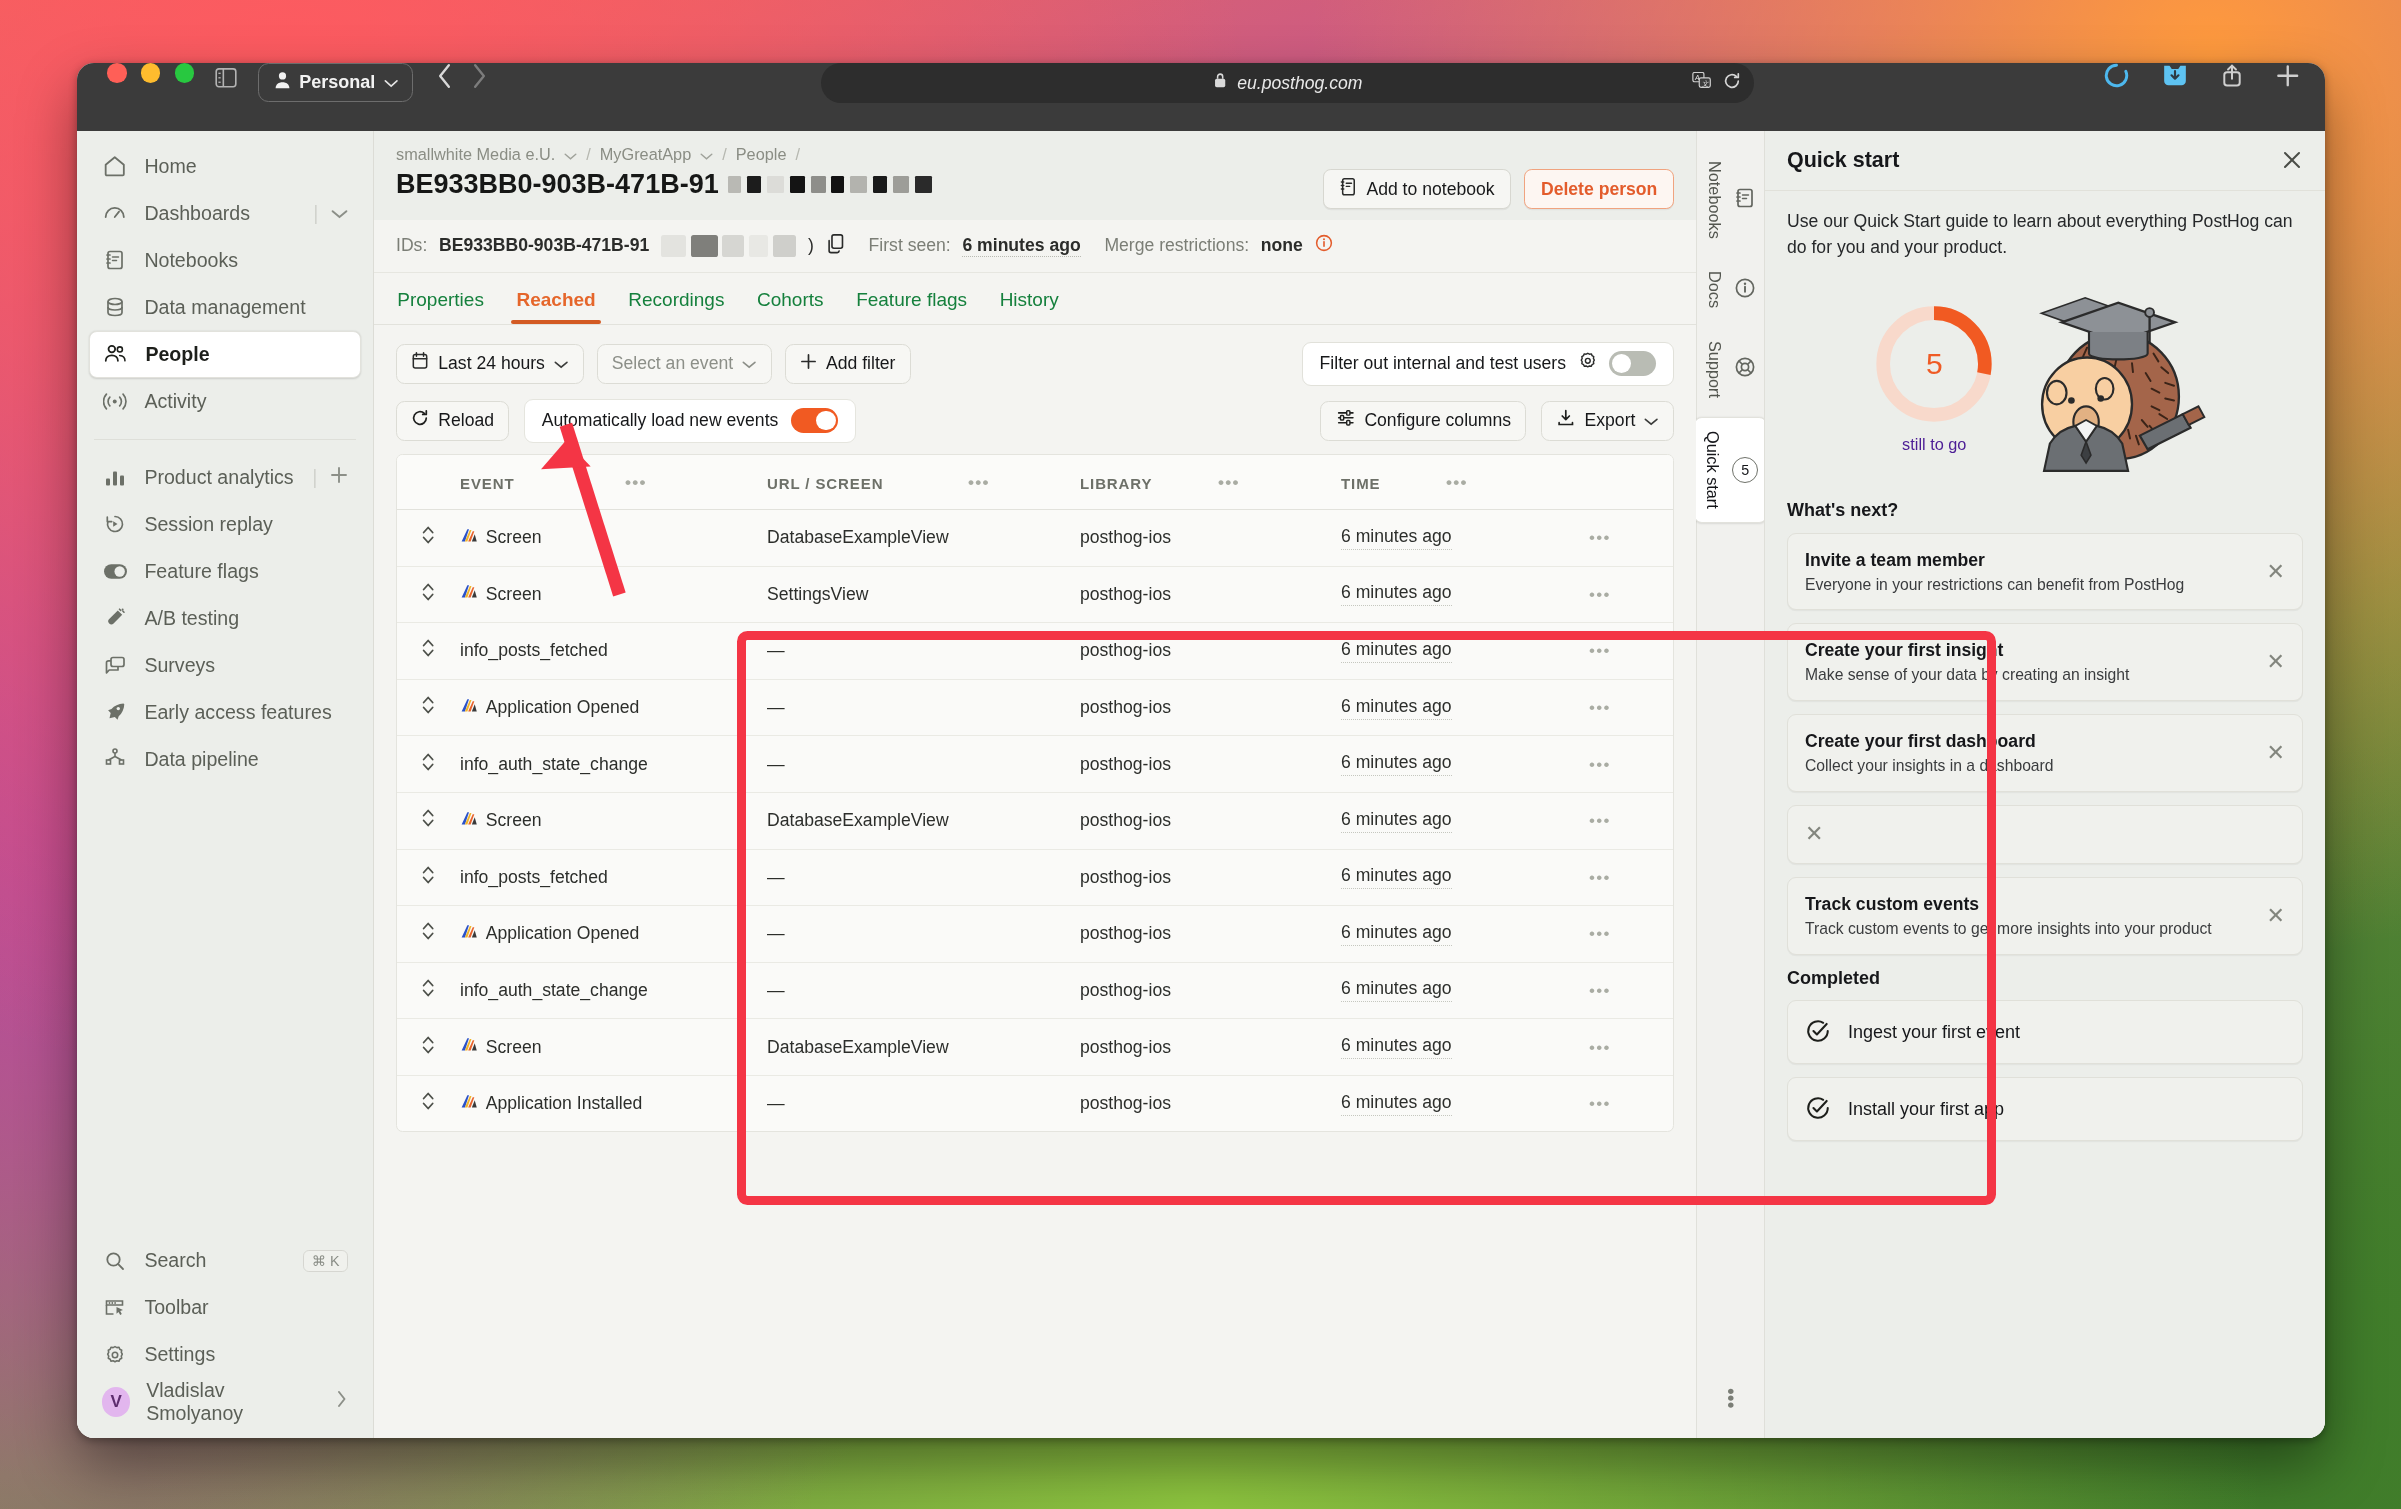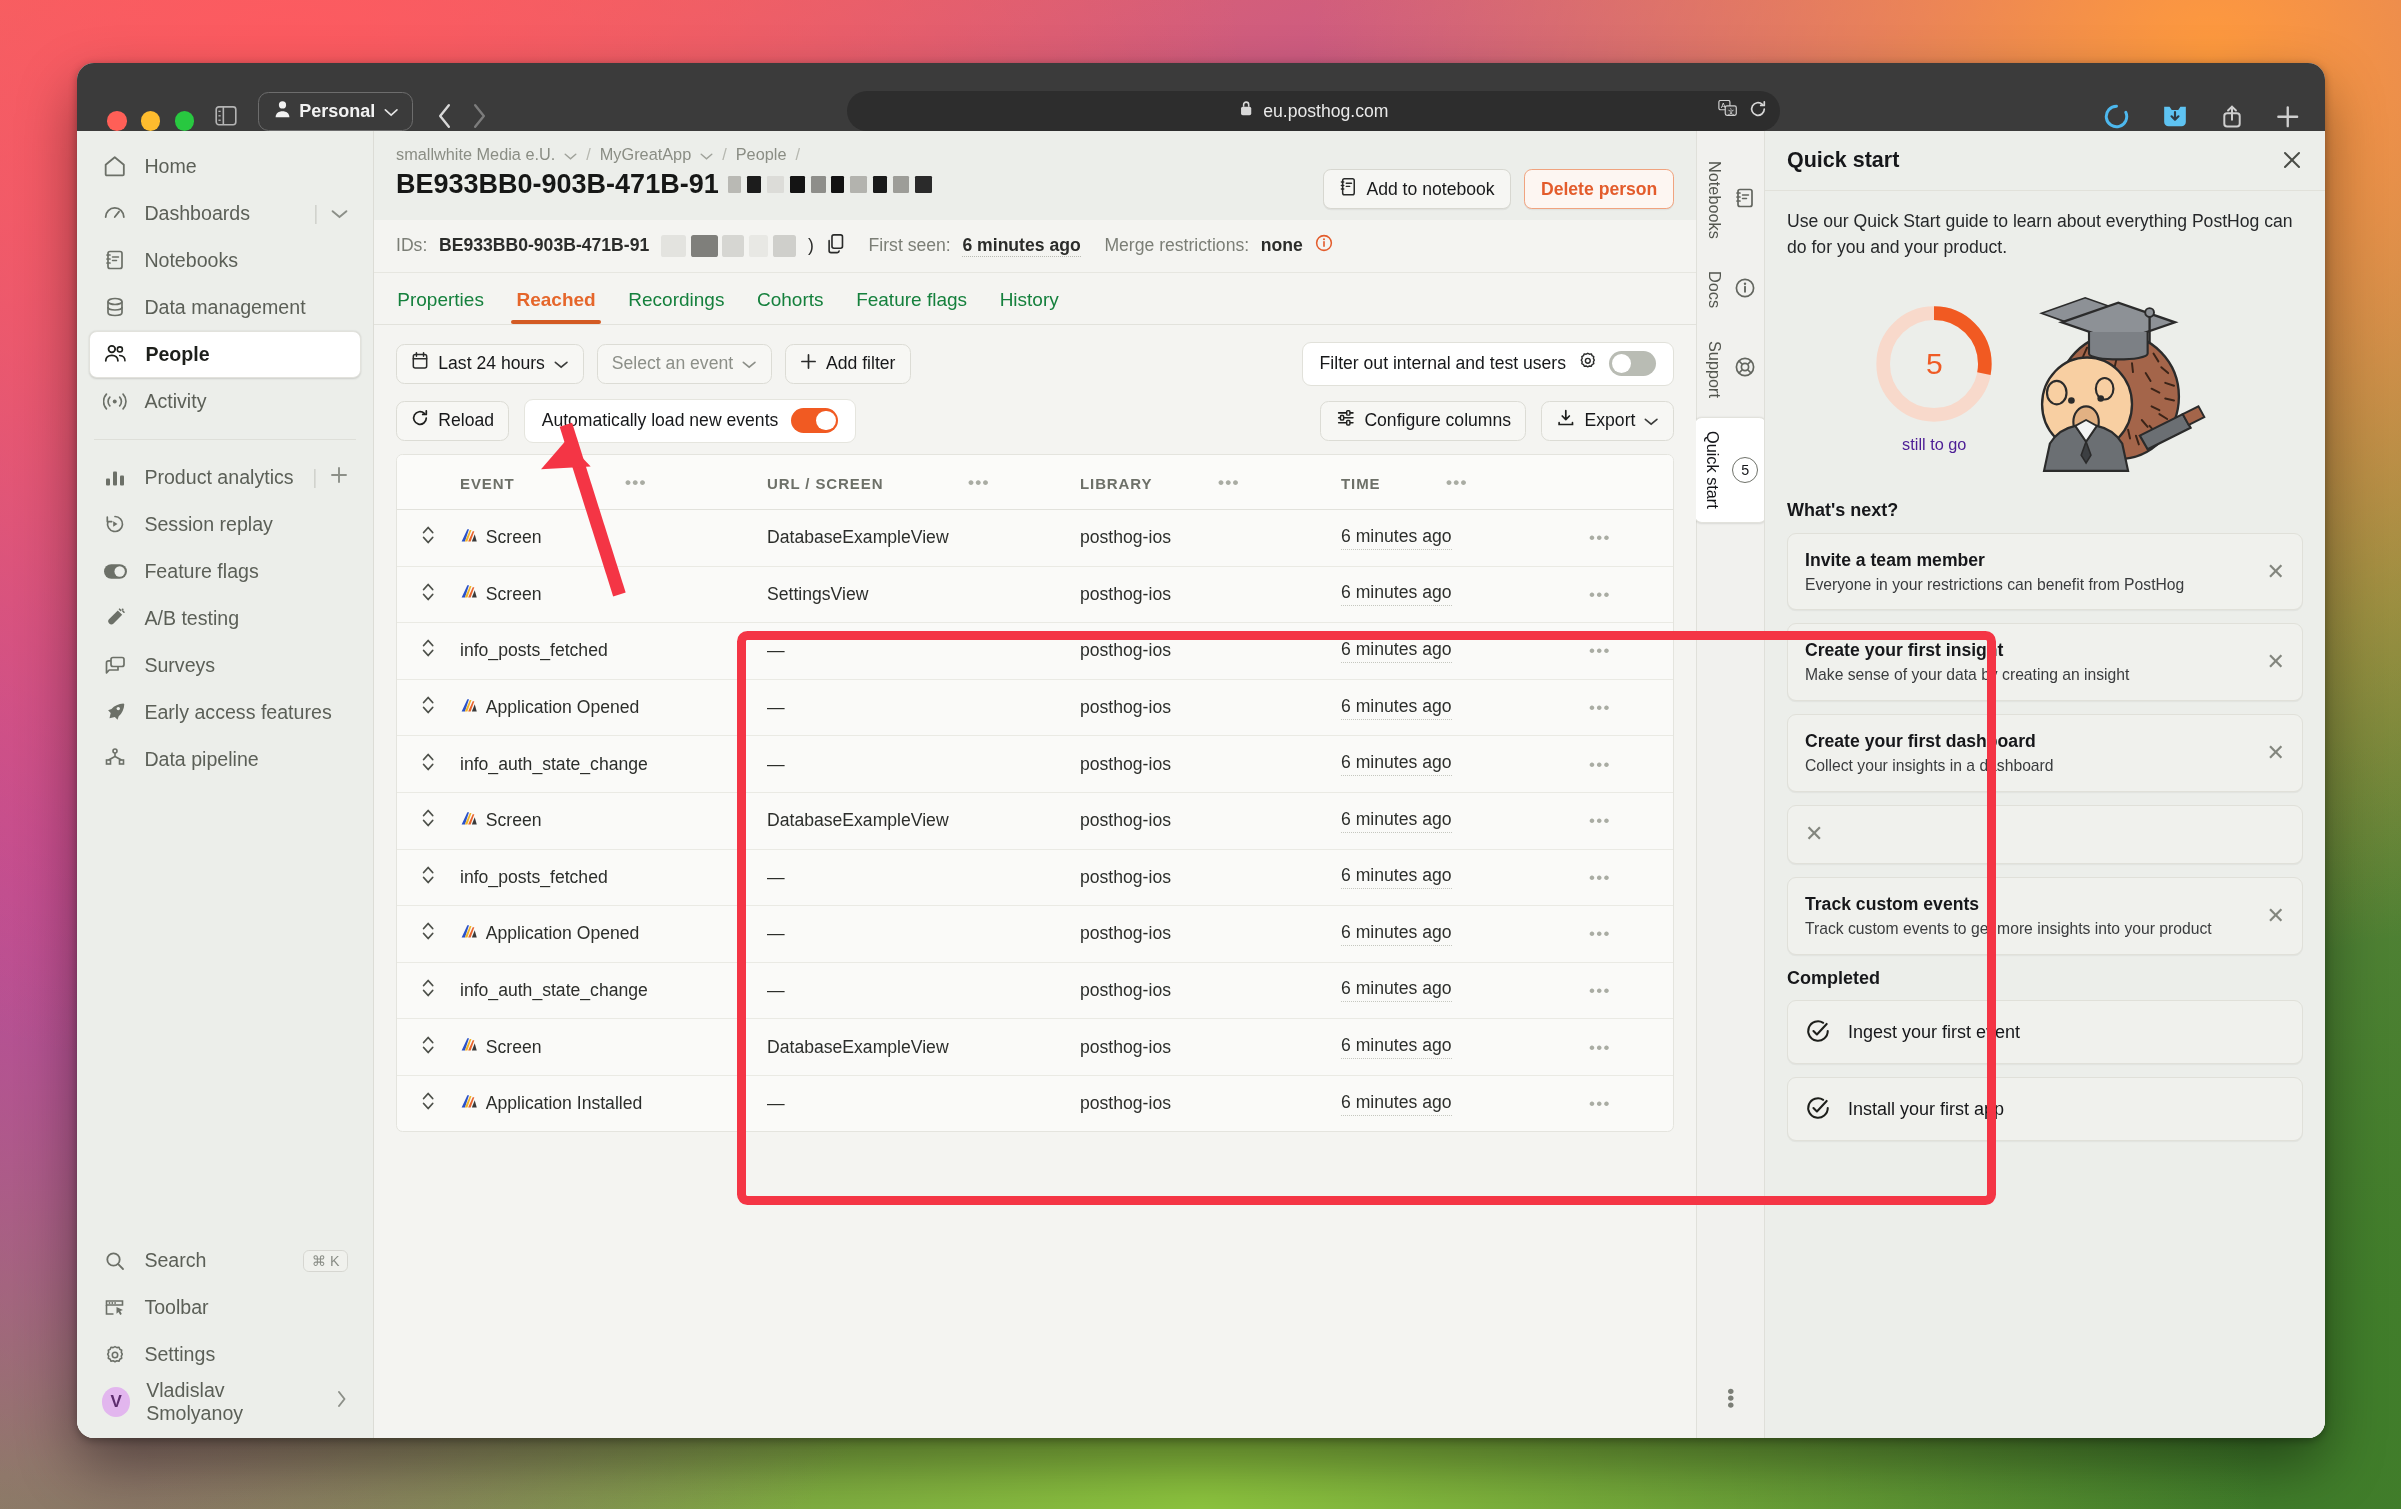--- a/index.html
+++ b/index.html
@@ -15,36 +15,36 @@
       linear-gradient(160deg,#f06a5a 0%, #c2578e 30%, #7a8f52 62%, #4b7a2c 100%);
   }
 
   
   .window {
     position:absolute; left:77px; top:63px; width:2248px; height:1375px;
     background:#eeeeec; border-radius:17px; overflow:hidden;
     box-shadow:0 26px 59px rgba(0,0,0,.42), 0 2.6px 9px rgba(0,0,0,.3);
   }
   .chrome {
-    height:68px; background:#3b3b3b; display:flex; align-items:flex-end;
+    height:68px; background:#3b3b3b; display:flex; align-items:flex-start;
     padding:0 23.5px; gap:17px; position:relative;
   }
   .traffic { display:flex; gap:14.3px; align-items:center; margin-left:6.5px;}
   .dot { width:19.6px; height:19.6px; border-radius:50%; }
   .dot.r{background:#ff5f57;} .dot.y{background:#febc2e;} .dot.g{background:#28c840;}
   .chrome-icon-btn { width:30px; height:30px; display:flex; align-items:center; justify-content:center; opacity:.82;}
   .profile-pill {
     display:flex; align-items:center; gap:8.5px; height:39px; padding:0 14.3px;
     border:1.3px solid #6d6d6d; border-radius:10.4px; color:#f2f2f2; font-size:18px; font-weight:600;
   }
   .navarrows { display:flex; gap:18px; margin-left:5.2px; }
   .urlbar {
-    position:absolute; left:770px; width:933px; height:40px; background:#2d2d2d;
+    position:absolute; left:744px; width:933px; height:40px; background:#2d2d2d;
     border-radius:20px; display:flex; align-items:center; justify-content:center; gap:10.4px;
-    color:#e9e9e9; font-size:17.6px;
+    color:#e9e9e9; font-size:17.6px;font-style:italic;
   }
   .url-right { position:absolute; right:13px; display:flex; gap:11.7px; align-items:center; }
   .chrome-right { position:absolute; right:26px; display:flex; gap:33px; align-items:center;}
 
   
   .app { display:flex; height:1307px; background:#eeeeec; }
 
   
   .sidebar { width:297px; background:#eceeea; border-right:0.7px solid #dcdcd6; padding:11.7px 11.7px 0 11.7px;
              display:flex; flex-direction:column; }

